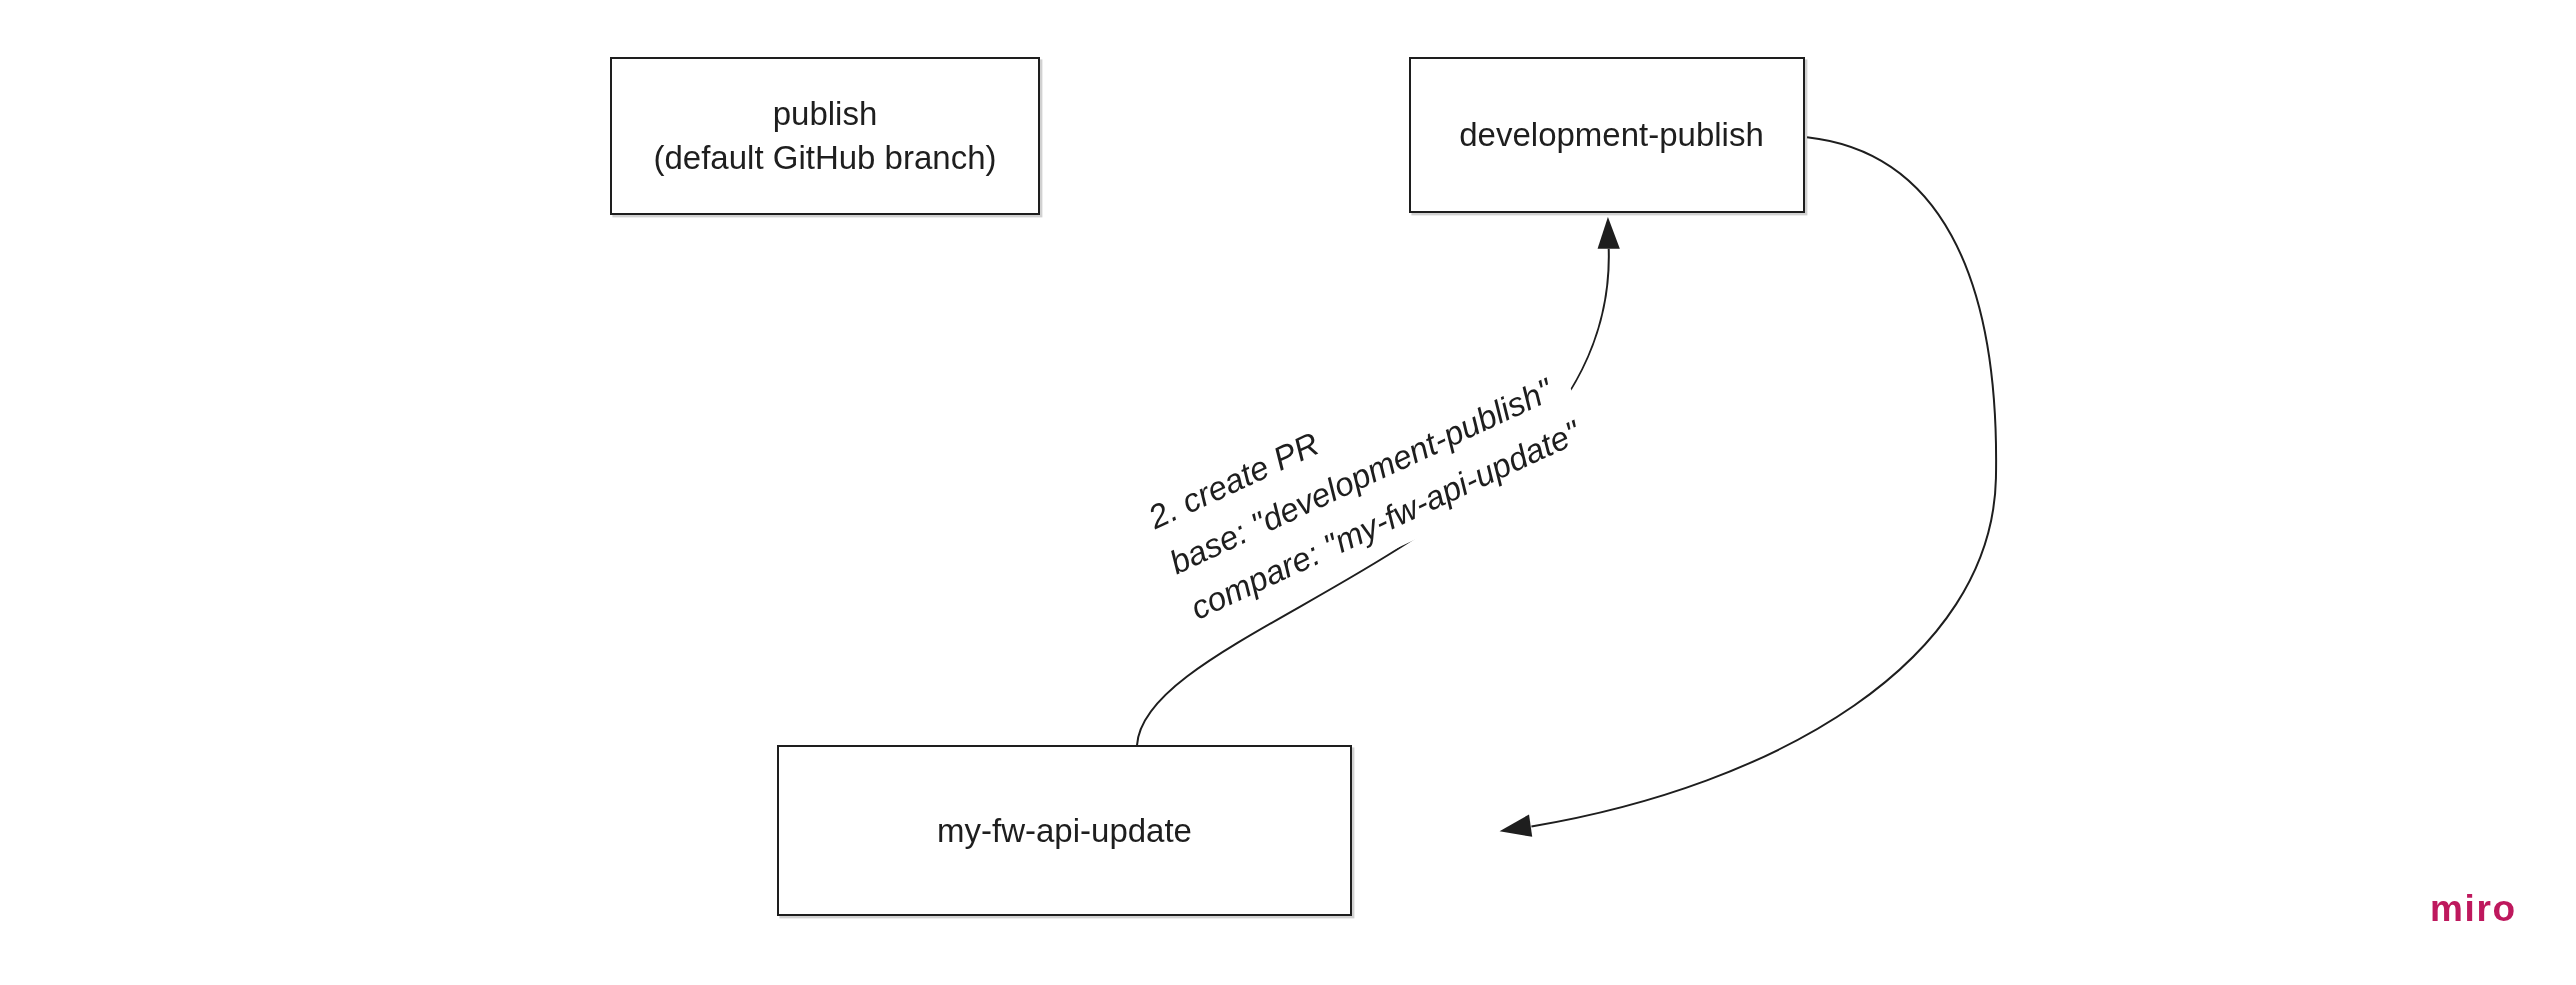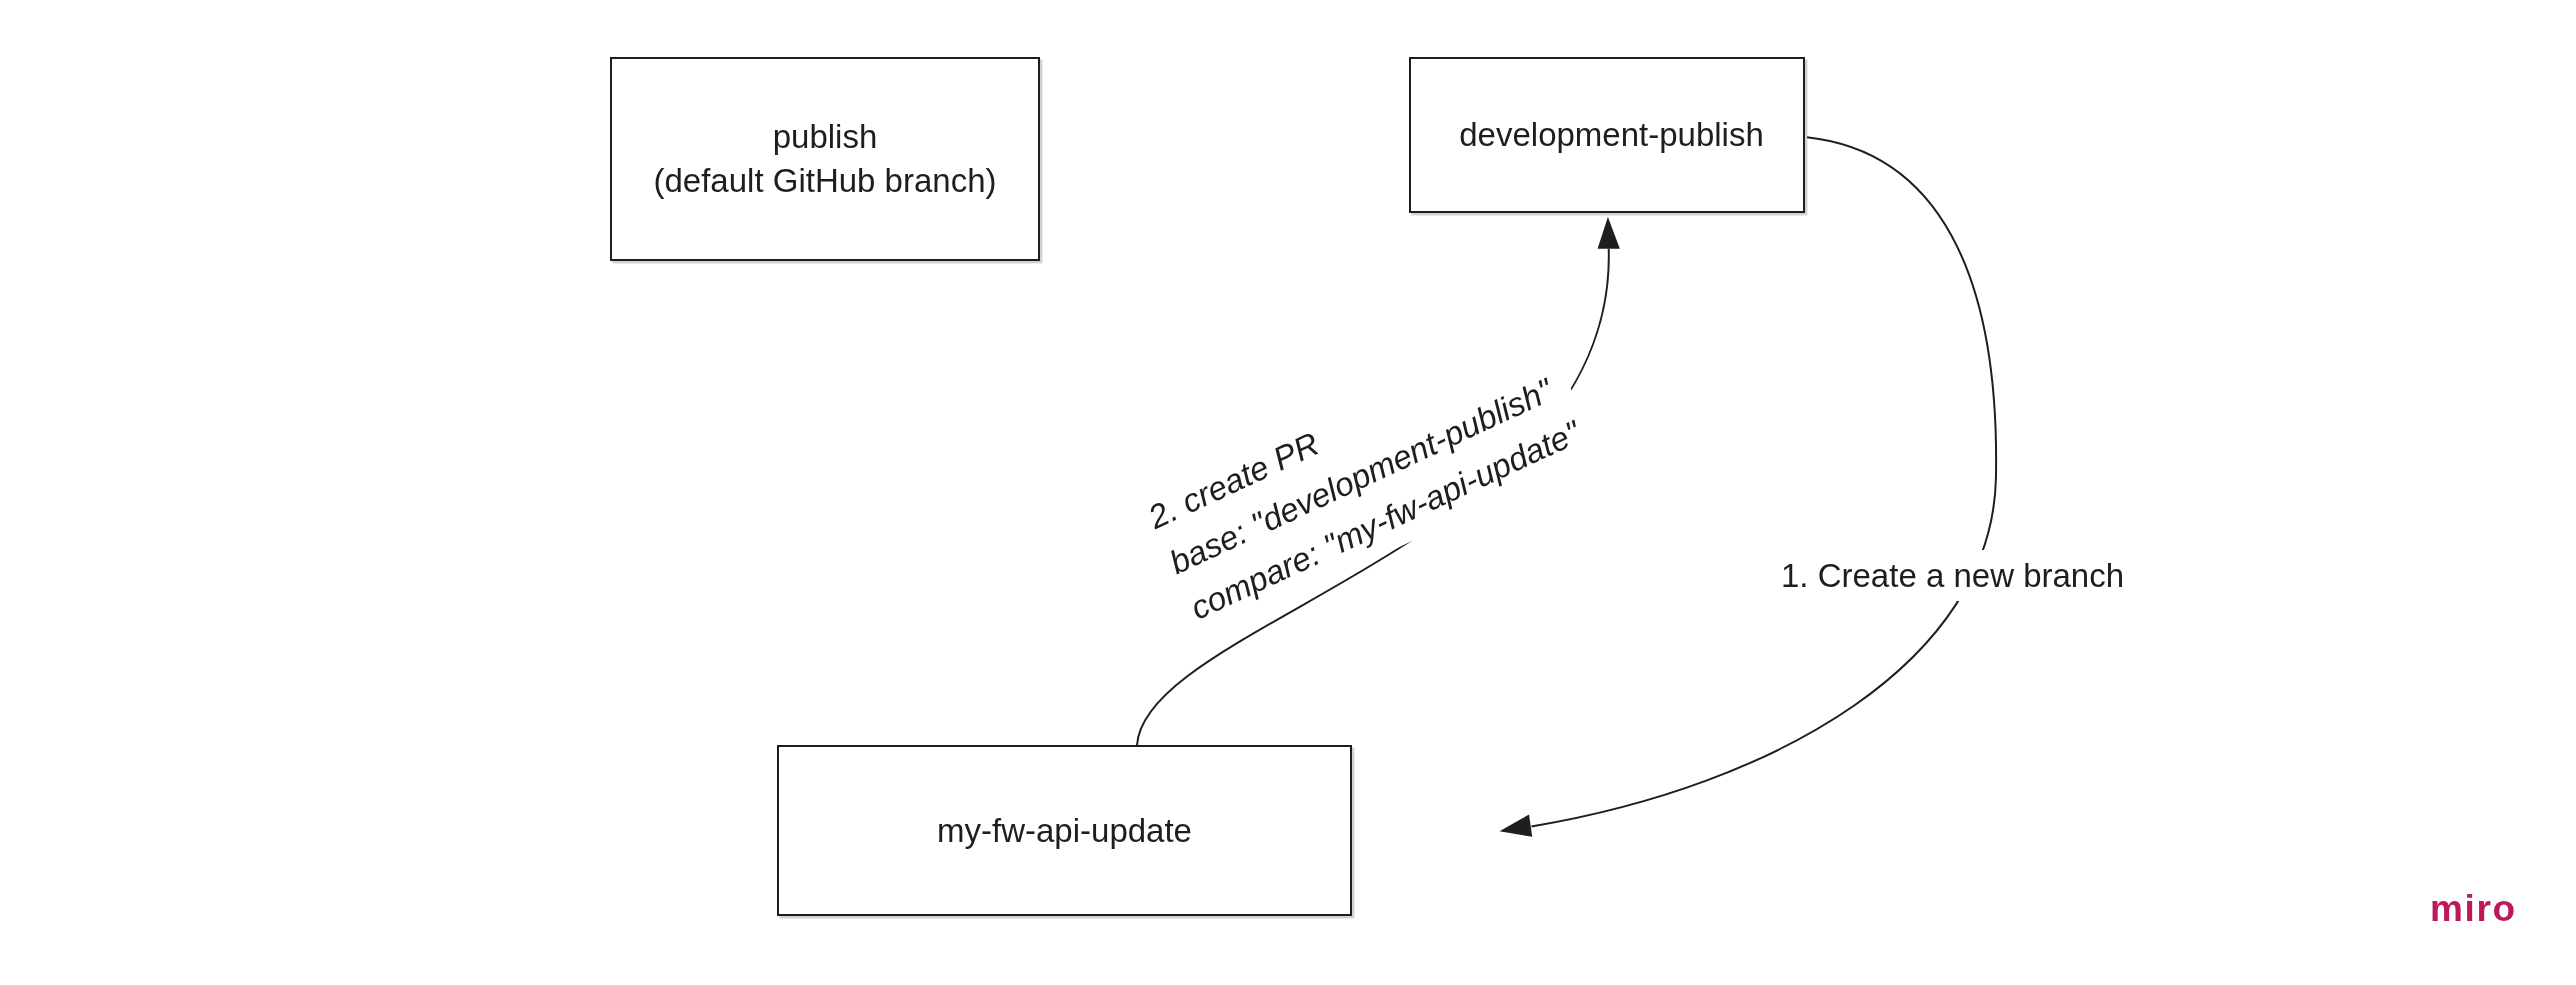--- a/index.html
+++ b/index.html
@@ -38,21 +38,21 @@
     align-items: center;
     justify-content: center;
     text-align: center;
     font-size: 33px;
     line-height: 44px;
   }
   .box-publish {
     left: 610px;
     top: 57px;
     width: 430px;
-    height: 204px;
+    height: 158px;
   }
   .box-development-publish {
     left: 1409px;
     top: 57px;
     width: 396px;
     height: 156px;
     padding-left: 9px;
   }
   .box-my-fw-api-update {
     left: 777px;
@@ -108,21 +108,20 @@
       <polygon points="2018,272 2005,312 2033,312" fill="#1e1e1e"></polygon>
     </g>
   </svg>
 
   <div class="connector-label label-create-pr">
     <div>2. create PR</div>
     <div>base: "development-publish"</div>
     <div>compare: "my-fw-api-update"</div>
   </div>
 
-  <div class="connector-label label-create-branch">1. Create a new branch</div>
 
   <div class="shape-box box-publish">
     <div>publish</div>
     <div>(default GitHub branch)</div>
   </div>
 
   <div class="shape-box box-development-publish">
     <div>development-publish</div>
   </div>
 

